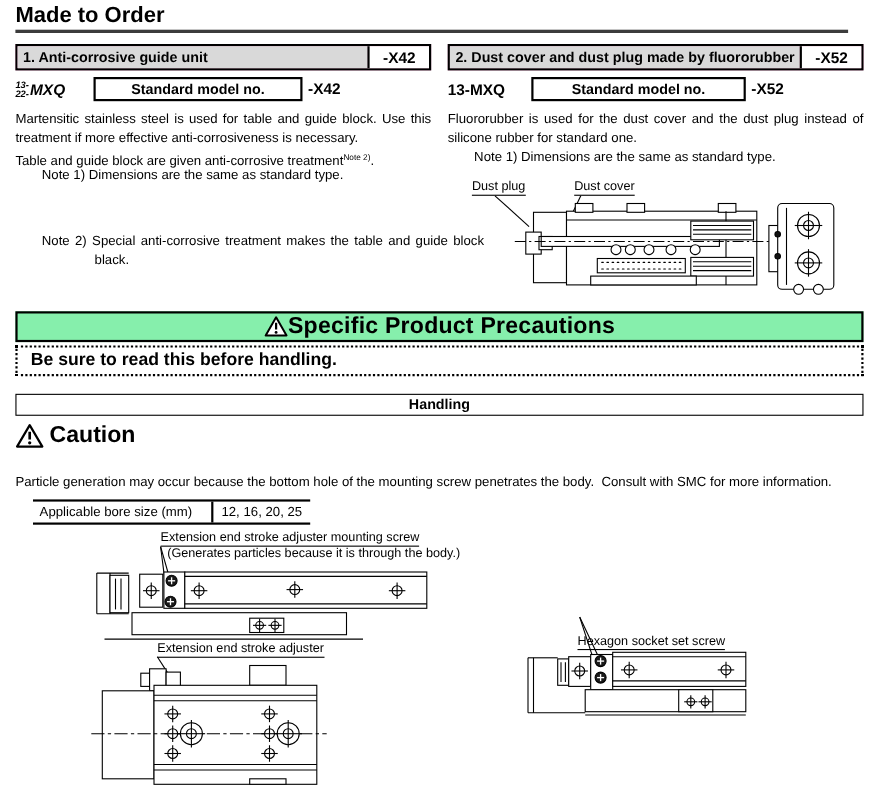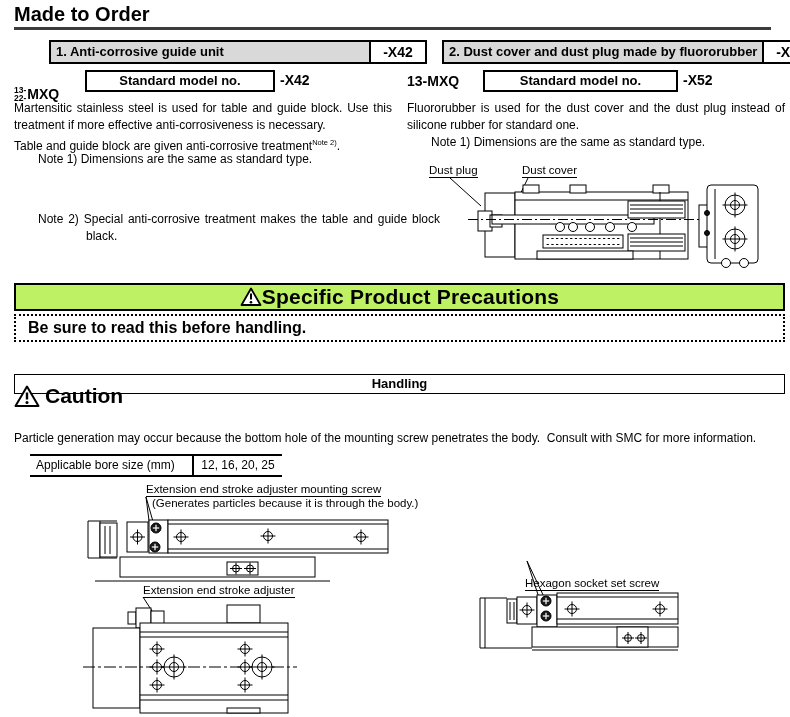--- a/index.html
+++ b/index.html
@@ -1,36 +1,36 @@
 <!DOCTYPE html>
 <html><head>
 <meta charset="utf-8">
 <style>
   html,body{margin:0;padding:0;background:#fff;}
   #page{position:relative;width:790px;height:717px;background:#ffffff;color:#000;
         font-family:"Liberation Sans",sans-serif;overflow:hidden;}
   .abs{position:absolute;}
   .b{font-weight:bold;}
   .rule{background:#3c3c3c;height:2.5px;}
-  .hdrbox{display:flex;border:2px solid #000;height:24px;box-sizing:border-box;background:#f9a8d4;margin-left:35px;}
+  .hdrbox{display:flex;border:2px solid #000;height:24px;box-sizing:border-box;background:#f9a8d4;}
   .hdrbox .t{flex:1;background:#d9d9d9;font-weight:bold;font-size:13px;line-height:20px;padding-left:5px;white-space:nowrap;}
   .hdrbox .c{width:54px;border-left:2px solid #000;background:#fff;font-weight:bold;font-size:14px;line-height:20px;text-align:center;}
   .modelrow{display:flex;align-items:center;}
   .stack{display:inline-block;font-size:8.5px;line-height:8.5px;font-weight:bold;margin-right:1px;}
   .mbase{font-size:14px;font-weight:bold;}
   .modelbox{border:2px solid #000;box-sizing:border-box;height:22px;text-align:center;
             font-weight:bold;font-size:13px;line-height:18px;background:#fff;}
   .mcode{font-size:14px;font-weight:bold;margin-left:3px;}
   .para{font-size:12px;line-height:17px;text-align:justify;}
   .line{font-size:12px;line-height:17px;}
   .hang{padding-left:48px;text-indent:-48px;text-align:justify;margin-top:43px;}
   .sup{font-size:7.5px;vertical-align:super;}
   .lbl{font-size:11.5px;line-height:13px;white-space:nowrap;}
   .u{border-bottom:1px solid #000;}
-  .banner{display:flex;align-items:center;justify-content:center;background:#bef264;
+  .banner{display:flex;align-items:center;justify-content:center;background:#86efac;
           border:2px solid #000;box-sizing:border-box;}
   .banner .txt{font-size:21px;font-weight:bold;letter-spacing:0.2px;}
   .dashedbox{border:2px dotted #000;box-sizing:border-box;display:flex;align-items:center;}
   .dashedbox .txt{font-size:16px;font-weight:bold;padding-left:12px;}
   .handling{border:1.5px solid #000;box-sizing:border-box;text-align:center;
             font-size:13px;font-weight:bold;line-height:18px;background:#fff;}
   .cauthead{display:flex;align-items:center;gap:5px;}
   .cauthead .txt{font-size:21px;font-weight:bold;}
   .bore{display:flex;border-top:2px solid #000;border-bottom:2px solid #000;box-sizing:border-box;height:23px;background:#fff;}
   .bore .l{width:156px;font-size:12px;line-height:19px;padding-left:6px;}
@@ -72,21 +72,21 @@
   </svg>
 
   <div class="abs b" style="left:14px;top:3px;font-size:20px;">Made to Order</div>
   <div class="abs rule" style="left:14px;top:27px;width:757px;"></div>
 
   <div class="abs hdrbox" style="left:14px;top:40px;width:378px;">
     <div class="t">1. Anti-corrosive guide unit</div>
     <div class="c">-X42</div>
   </div>
 
-  <div class="abs modelrow" style="left:14px;top:82px;height:24px;">
+  <div class="abs modelrow" style="left:14px;top:69px;height:24px;font-style:italic;">
     <span class="stack"><span>13-</span><br>
       <span>22-</span></span>
     <span class="mbase">MXQ</span>
   </div>
   <div class="abs modelbox" style="left:85px;top:70px;width:190px;">Standard model no.</div>
   <div class="abs mcode" style="left:277px;top:72px;">-X42</div>
 
   <div class="abs para" style="left:14px;top:100px;width:378px;">Martensitic stainless steel is used for table and guide block. Use this treatment if more effective anti-corrosiveness is necessary.</div>
   <div class="abs line" style="left:14px;top:134px;width:390px;white-space:nowrap;">
     <span>Table and guide block are given anti-corrosive treatment</span><span class="sup">Note 2)</span><span>.</span>
@@ -157,21 +157,21 @@
       <line x1="11" y1="6.5" x2="11" y2="12.5" stroke="#000" stroke-width="2"></line>
       <circle cx="11" cy="15.2" r="1.3" fill="#000"></circle>
     </svg>
     <span class="txt">Specific Product Precautions</span>
   </div>
 
   <div class="abs dashedbox" style="left:14px;top:314px;width:771px;height:28px;">
     <span class="txt">Be sure to read this before handling.</span>
   </div>
 
-  <div class="abs handling" style="left:14px;top:358px;width:771px;height:20px;margin-top:16px;">Handling</div>
+  <div class="abs handling" style="left:14px;top:358px;width:771px;height:20px;">Handling</div>
 
   <div class="abs cauthead" style="left:14px;top:384px;">
     <svg width="26" height="23" viewBox="0 0 26 23">
       <polygon points="13,1.5 24.5,21 1.5,21" fill="#fff" stroke="#000" stroke-width="2" stroke-linejoin="round"></polygon>
       <line x1="13" y1="7.5" x2="13" y2="14.5" stroke="#000" stroke-width="2.4"></line>
       <circle cx="13" cy="17.6" r="1.5" fill="#000"></circle>
     </svg>
     <span class="txt">Caution</span>
   </div>
 

